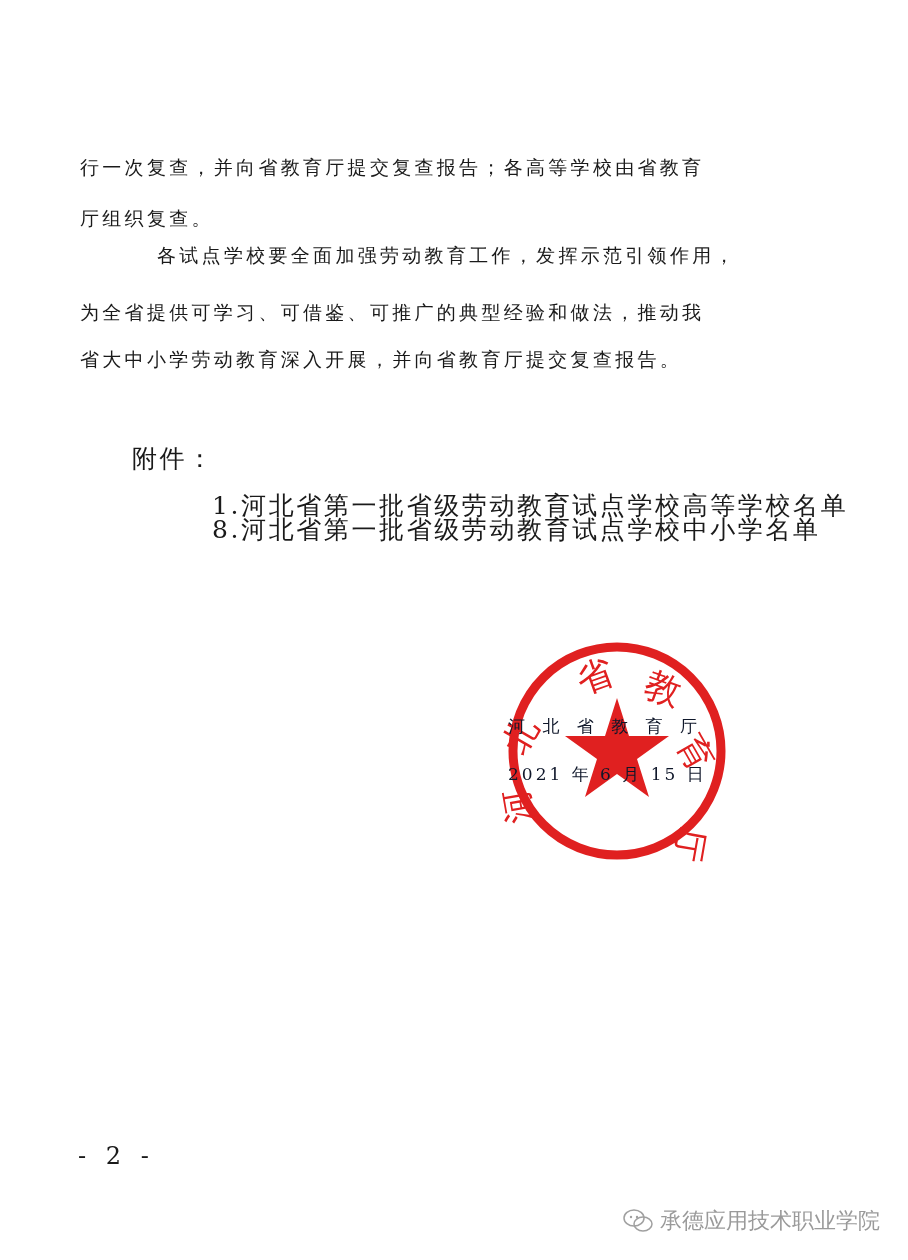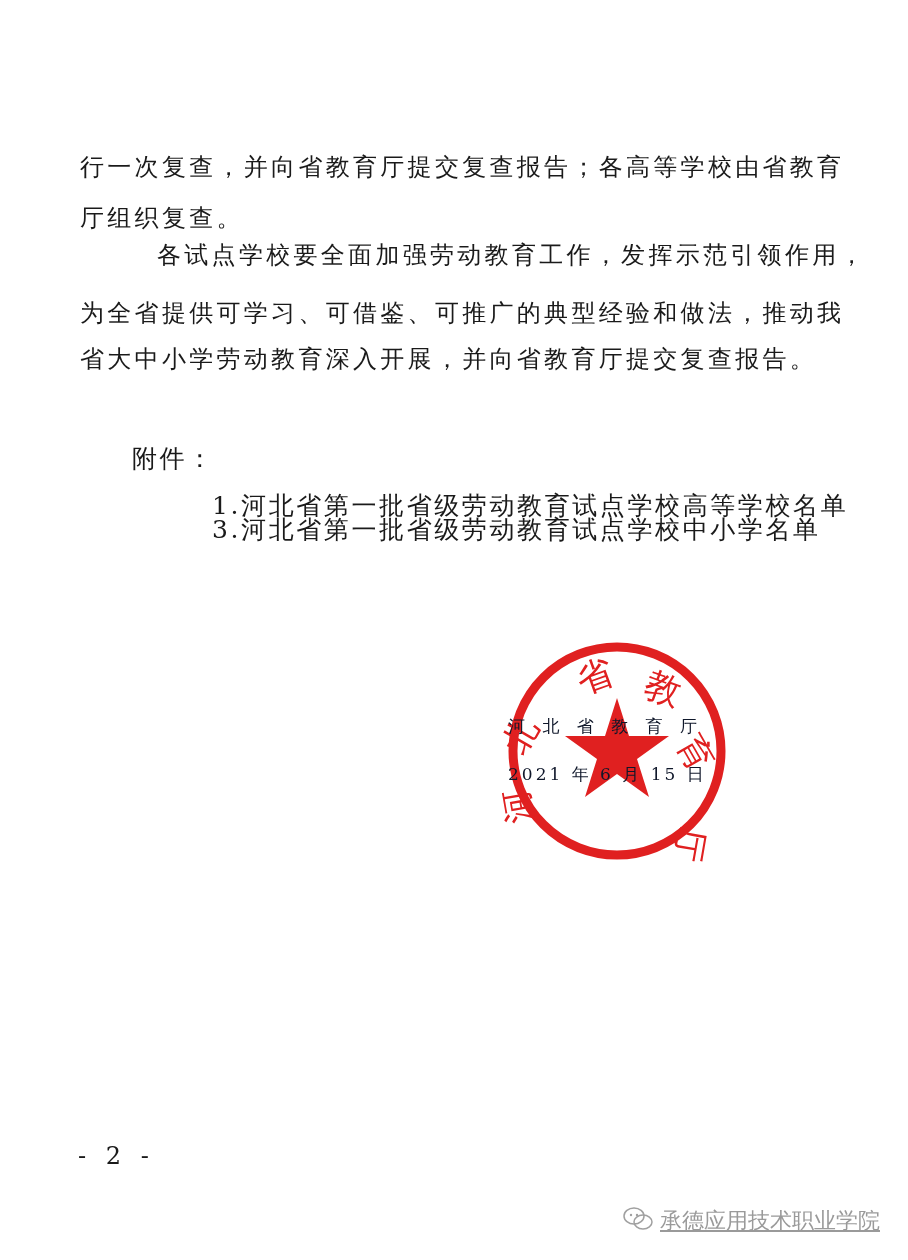--- a/index.html
+++ b/index.html
@@ -2,49 +2,49 @@
 <html><head>
 <meta charset="utf-8">
 <style>
   html, body { margin: 0; padding: 0; background: #ffffff; }
   body {
     width: 908px; height: 1260px; position: relative; overflow: hidden;
     font-family: "DejaVu Serif", "Liberation Serif", serif;
     color: #1a1a1a;
   }
   .line {
-    position: absolute; left: 80px; font-size: 24px; letter-spacing: 3.3px;
+    position: absolute; left: 80px; font-size: 19px; letter-spacing: 3.3px;
     white-space: nowrap; line-height: 30px;
   }
   .indent { left: 130px; }
   .attach { position: absolute; font-size: 25px; letter-spacing: 2.6px; white-space: nowrap; line-height: 30px; }
   .seal { position: absolute; left: 502px; top: 636px; width: 230px; height: 230px; }
   .sig { position: absolute; font-size: 17px; white-space: nowrap; letter-spacing: 6px; color: #0f172a; }
   .pagenum { position: absolute; left: 78px; top: 1142px; font-size: 24px; letter-spacing: 6px; }
   .watermark {
     position: absolute; right: 28px; top: 1206px; font-size: 22px; color: #9a9a9a;
-    font-family: "DejaVu Sans", "Liberation Sans", sans-serif; display: flex; align-items: flex-start; gap: 6px; text-decoration: underline;
+    font-family: "DejaVu Sans", "Liberation Sans", sans-serif; display: flex; align-items: center; gap: 6px;
   }
   .wm-icon { width: 32px; height: 26px; }
 </style>
 </head>
 <body>
 
 <div>
 
   <div class="line" style="top:152px;">行一次复查，并向省教育厅提交复查报告；各高等学校由省教育</div>
   <div class="line" style="top:203px;">厅组织复查。</div>
 
   <div class="line indent" style="top:240px;margin-left:27px;">各试点学校要全面加强劳动教育工作，发挥示范引领作用，</div>
   <div class="line" style="top:298px;font-family:Liberation Serif, serif;">为全省提供可学习、可借鉴、可推广的典型经验和做法，推动我</div>
   <div class="line" style="top:344px;">省大中小学劳动教育深入开展，并向省教育厅提交复查报告。</div>
 
   <div class="attach" style="left:132px; top:444px;">附件：</div>
   <div class="attach" style="left:212px; top:467px;margin-top:24px;">1.河北省第一批省级劳动教育试点学校高等学校名单</div>
-  <div class="attach" style="left:212px; top:515px;">3.河北省第一批省级劳动教育试点学校中小学名单</div>
+  <div class="attach" style="left:212px; top:515px;">8.河北省第一批省级劳动教育试点学校中小学名单</div>
 
   <svg class="seal" viewBox="0 0 230 230">
     <circle cx="115" cy="115" r="104" fill="none" stroke="#e02020" stroke-width="9"></circle>
     <polygon points="115,62 127,100 167,100 135,123 147,161 115,138 83,161 95,123 63,100 103,100" fill="#e02020"></polygon>
     <text x="80" y="58" font-size="36" fill="#e02020" font-family="DejaVu Serif, serif" transform="rotate(-20 80 58)">省</text>
     <text x="140" y="58" font-size="36" fill="#e02020" font-family="DejaVu Serif, serif" transform="rotate(20 140 58)">教</text>
     <text x="20" y="120" font-size="34" fill="#e02020" font-family="DejaVu Serif, serif" transform="rotate(-60 20 120)">北</text>
     <text x="175" y="108" font-size="34" fill="#e02020" font-family="DejaVu Serif, serif" transform="rotate(60 175 108)">育</text>
     <text x="30" y="185" font-size="34" fill="#e02020" font-family="DejaVu Serif, serif" transform="rotate(-100 30 185)">河</text>
     <text x="180" y="190" font-size="34" fill="#e02020" font-family="DejaVu Serif, serif" transform="rotate(100 180 190)">厅</text>

